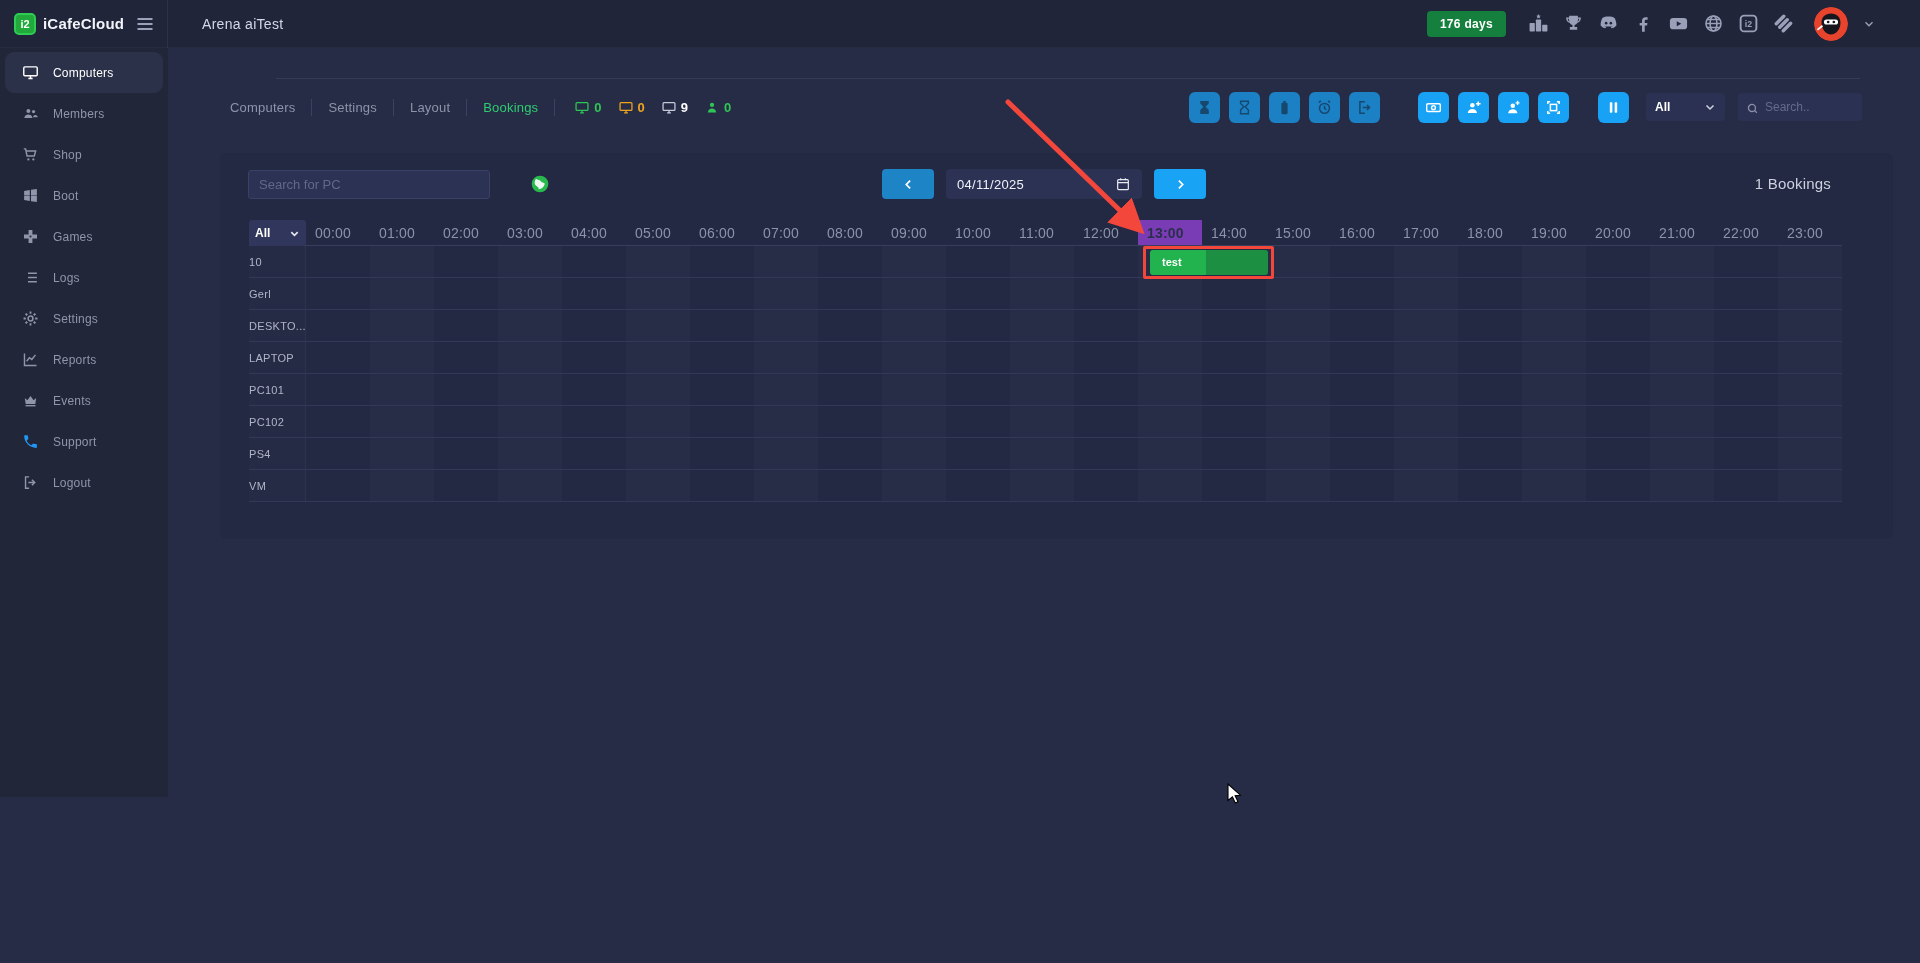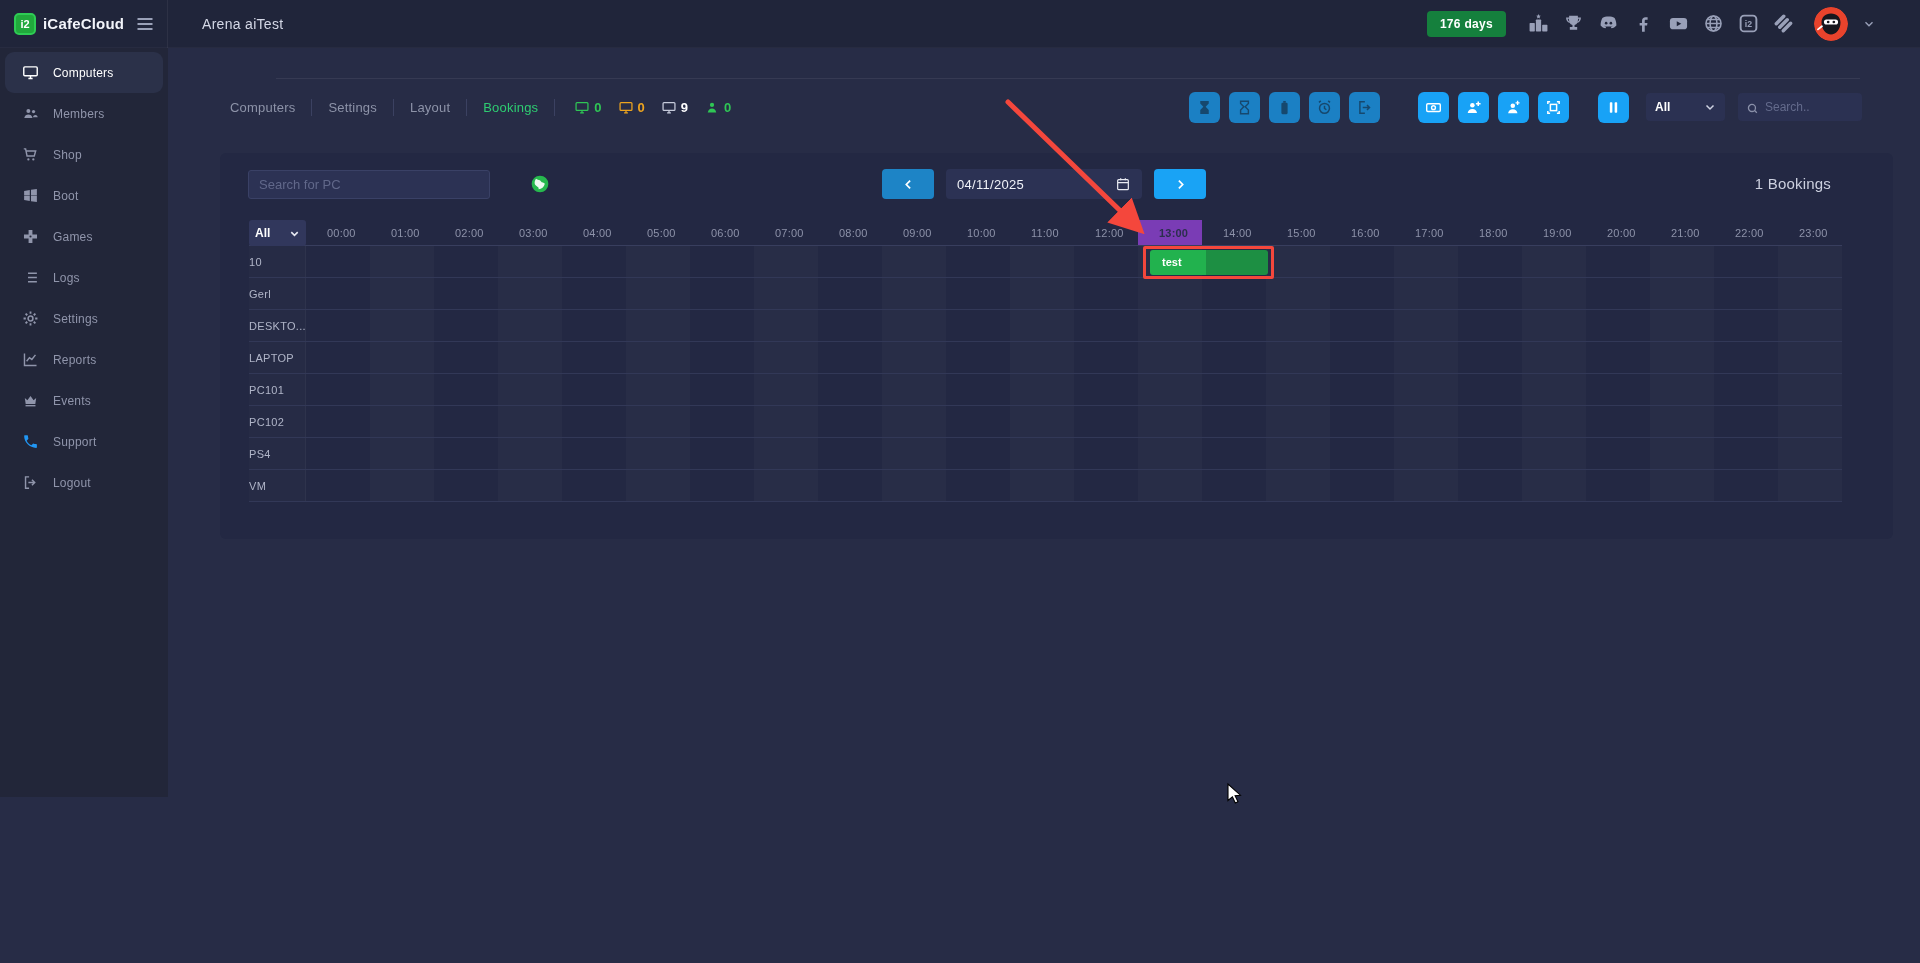--- a/index.html
+++ b/index.html
@@ -91,21 +91,21 @@
   .date-input .cal { margin-left:auto; width:16px; height:16px; color:#e8eaf2;}
   .bookings-count { position:absolute; right:62px; top:22px; color:#ccd0df; font-size:15px; letter-spacing:.2px;}
 
   
   .table { position:absolute; left:29px; top:67px; width:1593px;}
   .thead { display:flex; height:26px; border-bottom:1px solid rgba(130,140,190,0.22);}
   .th-label { width:57px; flex:none;}
   .all-select { width:57px; height:26px; background:#31375c; border-radius:3px; display:flex; align-items:center;
                 padding:0 6px; color:#fff; font-size:12px; font-weight:bold; cursor:pointer;}
   .all-select .chev { margin-left:auto; width:11px; height:11px; color:#e7e9f2;}
-  .th-hour { width:64px; flex:none; font-size:11px; color:#8d92a9; line-height:26px; padding-left:21px;
+  .th-hour { width:64px; flex:none; font-size:14px; color:#8d92a9; line-height:26px; padding-left:9px;
              letter-spacing:.2px; cursor:default;}
   .th-hour.hl { background:#7a3cb5; color:#2b2f4d; font-weight:bold;}
   .trow { display:flex; height:32px; border-bottom:1px solid rgba(130,140,190,0.16); position:relative;}
   .td-label { width:57px; flex:none; font-size:11px; color:#b0b5c8; line-height:32px; letter-spacing:.3px;
               background:rgba(255,255,255,0.015); border-right:1px solid rgba(255,255,255,0.04);}
   .td-hour { width:64px; flex:none; cursor:pointer;}
   .td-hour.odd { background:rgba(255,255,255,0.022);}
   .booking-block { position:absolute; left:901px; top:30px; width:118px; height:25px; border-radius:3px;
                    background:linear-gradient(90deg,#22b24e 0,#22b24e 56px,#1d8f43 56px,#1d8f43 100%);
                    color:#fff; font-size:11px; font-weight:bold; line-height:25px; padding-left:12px; cursor:pointer;}

